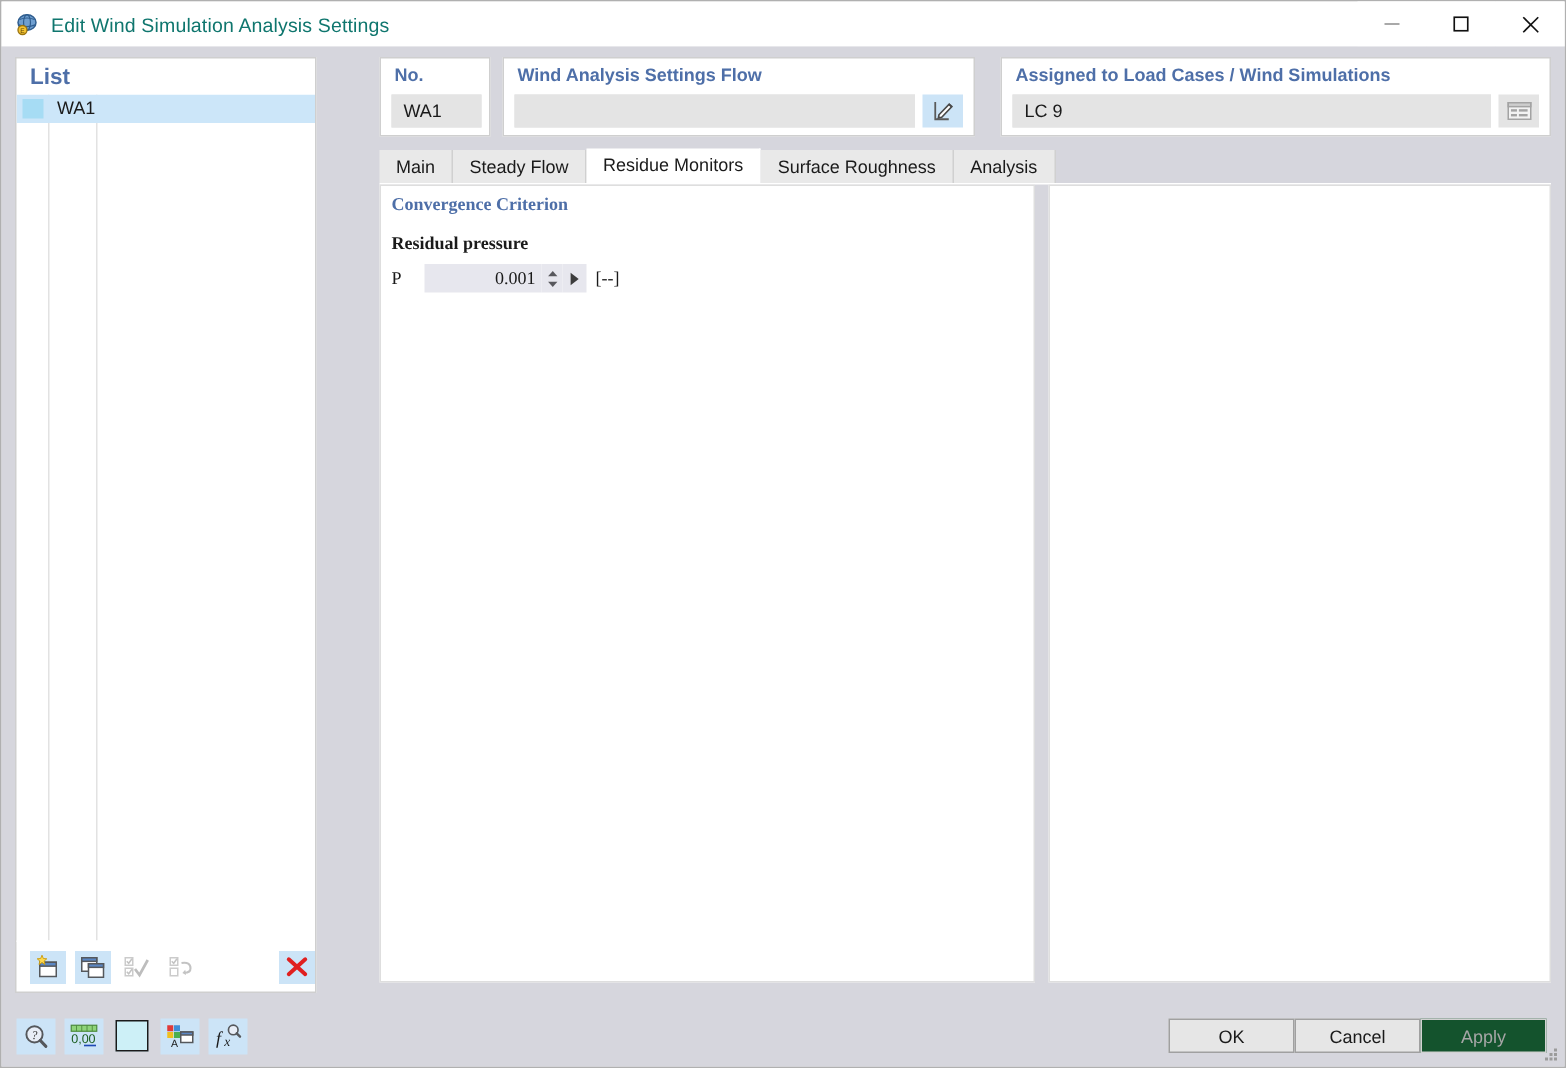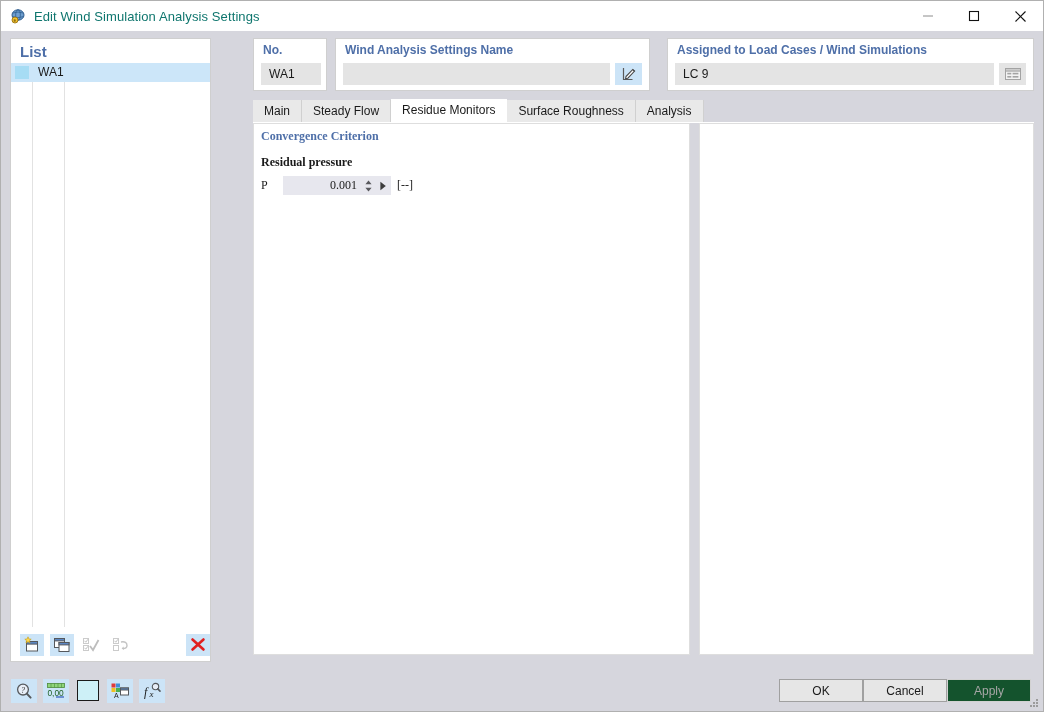--- a/index.html
+++ b/index.html
@@ -313,21 +313,21 @@
 
     <div class="right-area">
 
       <div class="top-row">
         <div class="group grp-no">
           <div class="group-title">No.</div>
           <div class="field no-field">WA1</div>
         </div>
 
         <div class="group grp-name">
-          <div class="group-title">Wind Analysis Settings Name</div>
+          <div class="group-title">Wind Analysis Settings Flow</div>
           <div class="field name-field"></div>
           <div class="name-btn">
             <svg width="17" height="16" viewBox="0 0 17 16">
               <path d="M3.5 2 L3.5 13.5 L12.5 13.5" fill="none" stroke="#5a5a5a" stroke-width="1.2"></path>
               <path d="M6 10.5 L12.8 3.4 L14.6 5.1 L7.8 12.2 L5.6 12.6 Z" fill="#ffffff" stroke="#4a4a4a" stroke-width="1.1"></path>
               <line x1="12.6" y1="3.6" x2="14.4" y2="5.3" stroke="#4a4a4a" stroke-width="1.1"></line>
             </svg>
           </div>
         </div>
 

